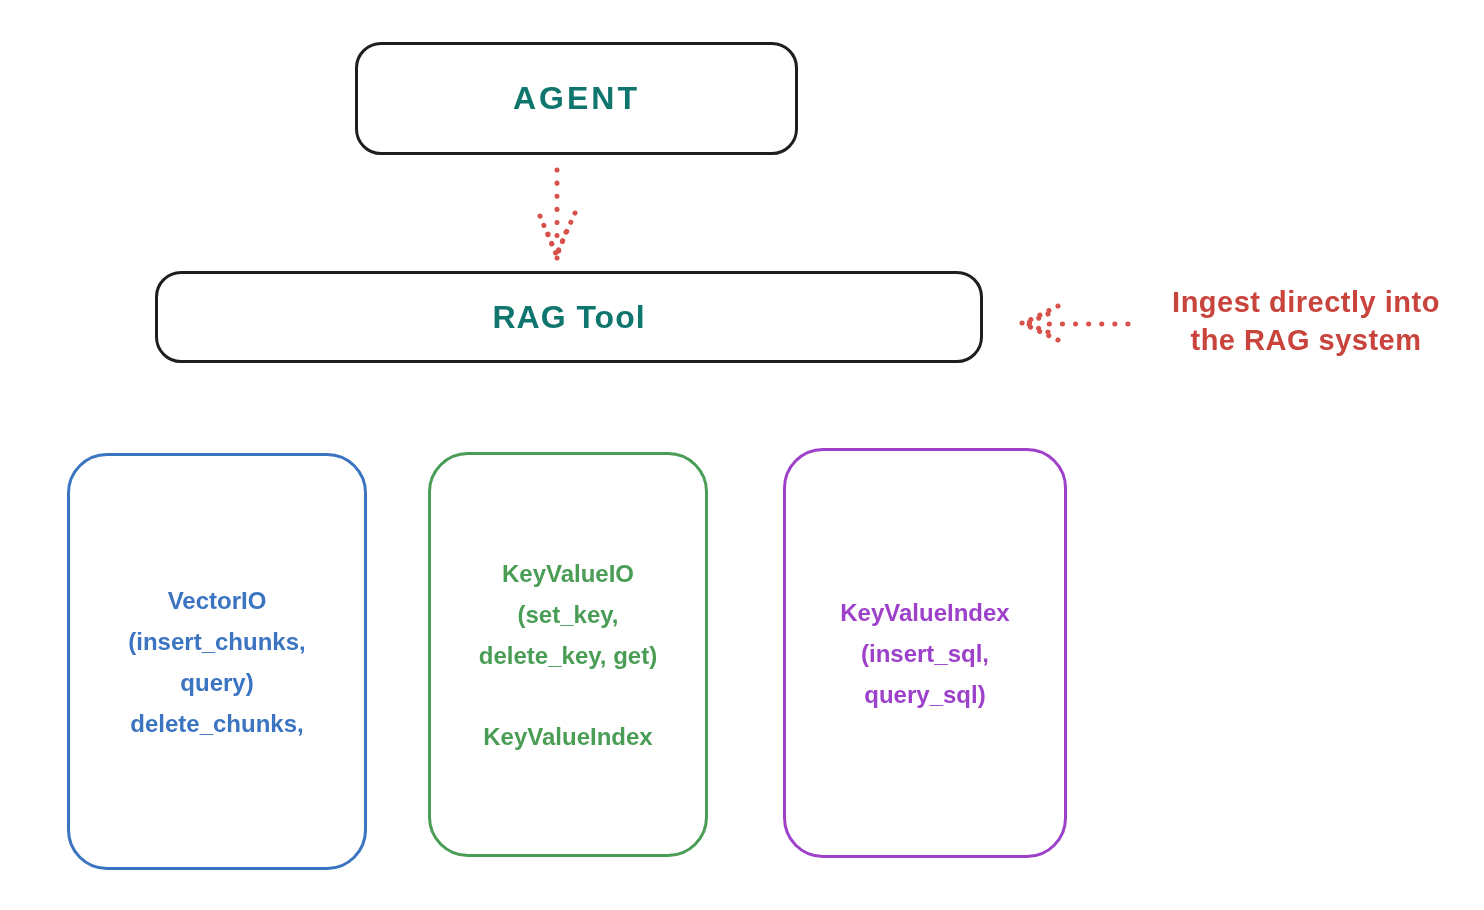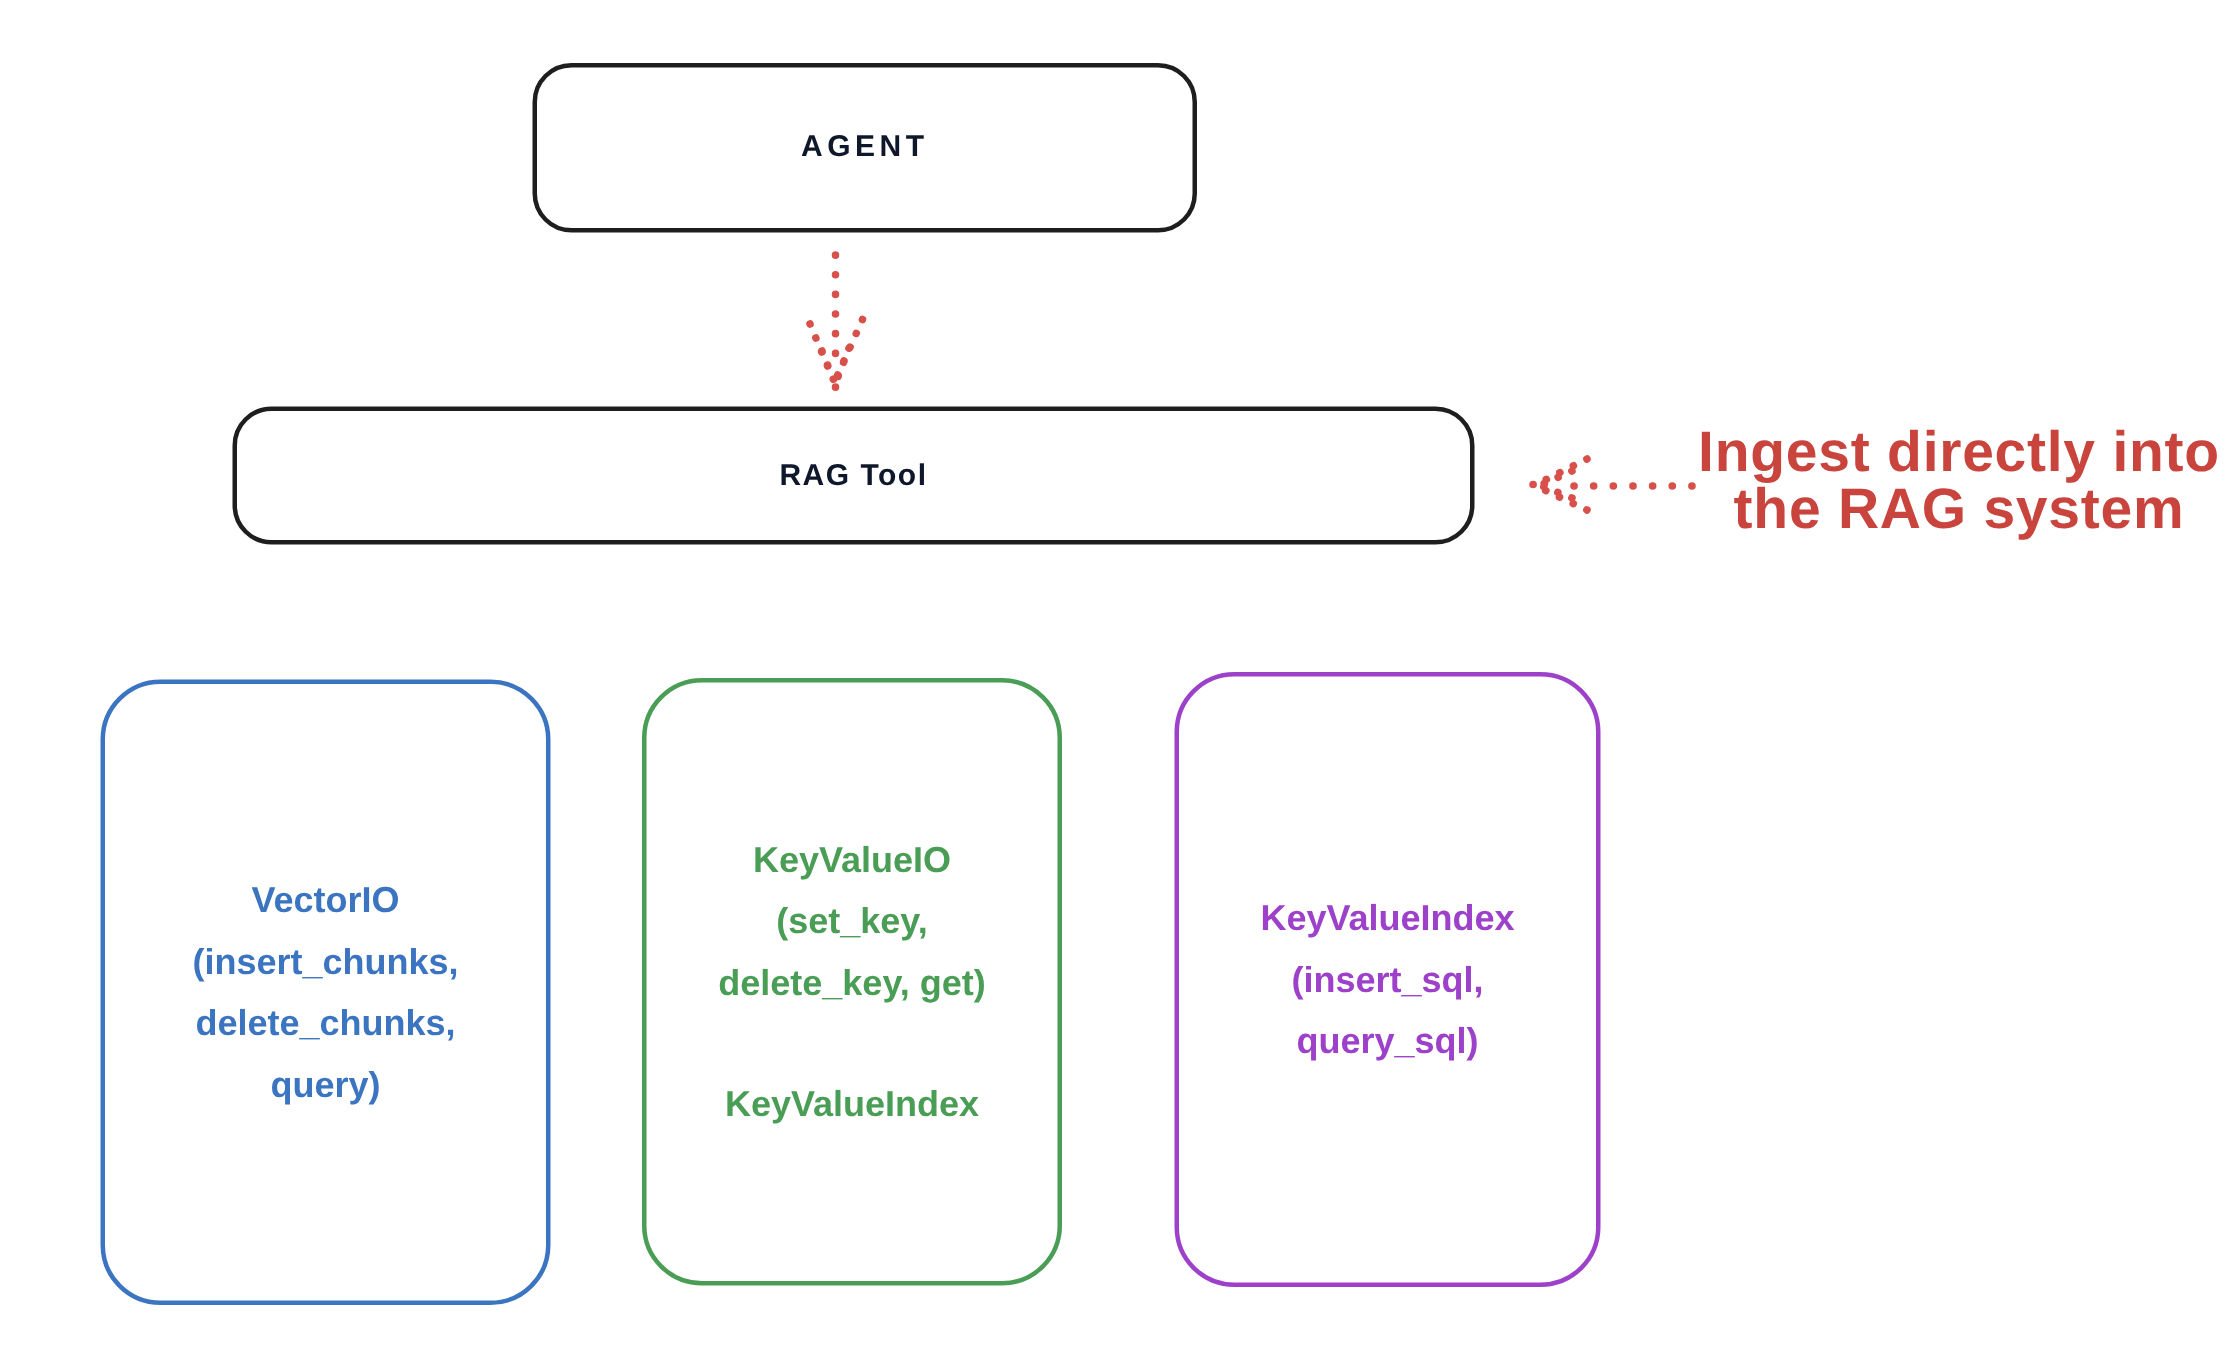--- a/index.html
+++ b/index.html
@@ -27,22 +27,22 @@
     box-sizing: border-box;
     background: #ffffff;
     display: flex;
     align-items: center;
     justify-content: center;
     text-align: center;
   }
   .top-box {
     border: 3.5px solid #1e1e1e;
     border-radius: 26px;
-    color: #0f172a;
-    font-size: 20px;
+    color: #0f766e;
+    font-size: 32px;
     font-weight: 700;
   }
   .agent-box {
     left: 355px; top: 42px;
     width: 443px; height: 113px;
     letter-spacing: 3px;
   }
   .rag-box {
     left: 155px; top: 271px;
     width: 828px; height: 92px;
@@ -75,21 +75,21 @@
     width: 284px; height: 410px;
     border-color: #9d41ca;
     color: #9d41ca;
   }
   .annotation {
     position: absolute;
     left: 1128px; top: 283px;
     width: 356px;
     text-align: center;
     color: #c8443c;
-    font-size: 38px;
+    font-size: 29px;
     font-weight: 700;
     line-height: 38px;
     letter-spacing: 0.5px;
   }
   .dotted-arrow {
     fill: none;
     stroke: #d8504a;
     stroke-width: 5;
     stroke-linecap: round;
     stroke-dasharray: 0.1 13;
@@ -138,22 +138,22 @@
 
   <div class="annotation">
     <div>Ingest directly into</div>
     <div>the RAG system</div>
   </div>
 
   <div class="sketch-box backend-box box-vector">
     <div>
       <div>VectorIO</div>
       <div>(insert_chunks,</div>
+      <div>query)</div>
       <div>delete_chunks,</div>
-      <div>query)</div>
     </div>
   </div>
 
   <div class="sketch-box backend-box box-keyvalue">
     <div>
       <div>KeyValueIO</div>
       <div>(set_key,</div>
       <div>delete_key, get)</div>
       <div class="index-label">KeyValueIndex</div>
     </div>

